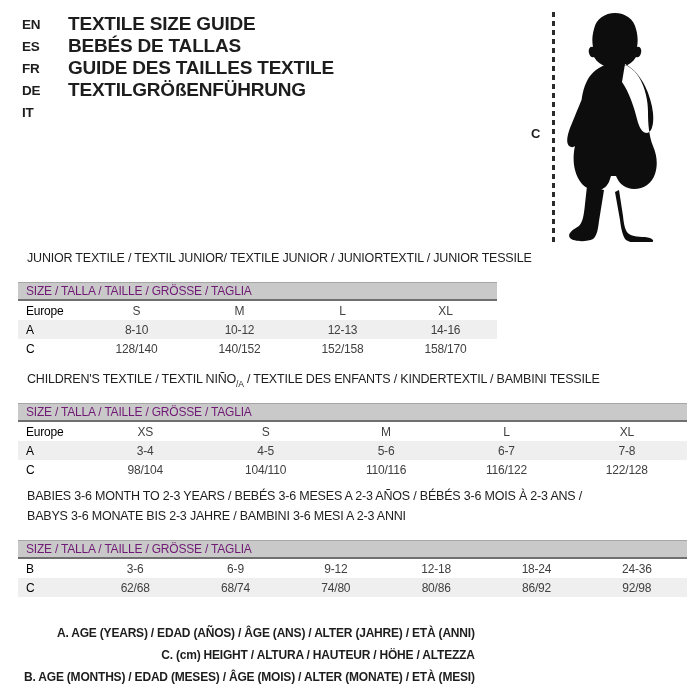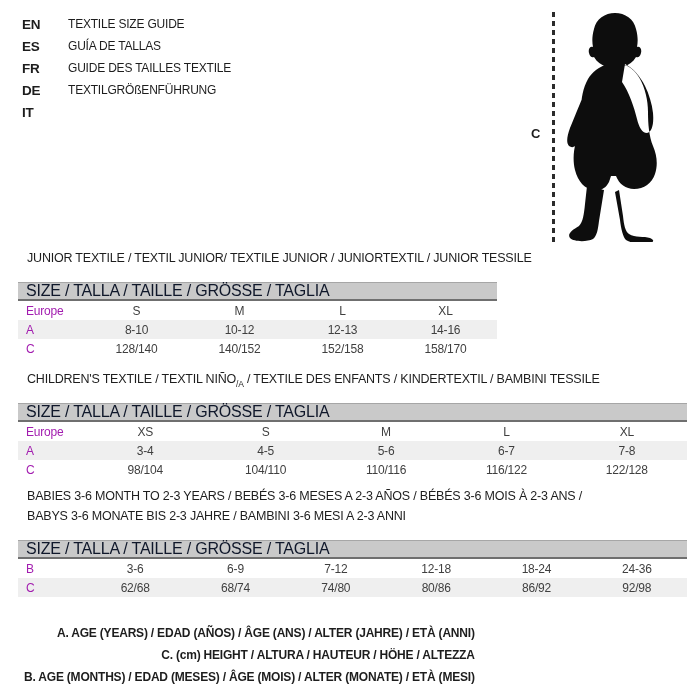--- a/index.html
+++ b/index.html
@@ -9,21 +9,21 @@
     position:relative; width:700px; height:700px; background:#ffffff;
     overflow:hidden; color:#1d1d1d;
   }
 
   
   .lang-block { position:absolute; left:22px; top:13px; }
   .lang-row { display:flex; height:22px; align-items:center; }
   .lang-code {
     width:46px; font-size:13.5px; font-weight:bold; letter-spacing:-0.2px;
   }
-  .lang-label { font-size:12px; font-weight:normal; letter-spacing:-0.2px; }
+  .lang-label { font-size:19px; font-weight:bold; letter-spacing:-0.2px; }
 
   
   .figure-line {
     position:absolute; left:552px; top:12px; width:3px; height:232px;
     background-image:repeating-linear-gradient(to bottom,
       #2b2b2b 0px, #2b2b2b 5px, transparent 5px, transparent 9px);
   }
   .figure-label {
     position:absolute; left:531px; top:126px;
     font-size:13px; font-weight:bold;
@@ -36,27 +36,27 @@
     position:absolute; left:27px; font-size:12.5px; font-weight:normal;
     letter-spacing:-0.2px; white-space:nowrap;
   }
   .sec-title .sub { font-size:8.5px; vertical-align:sub; }
   .table { position:absolute; left:18px; }
   .s0 .table { width:479px; }
   .s1 .table, .s2 .table { width:669px; }
   .size-bar {
     height:19px; background:#c9c9c9;
     border-top:1px solid #a6a6a6; border-bottom:2px solid #6f6f6f;
-    font-size:16px; color:#0f172a; line-height:16px; padding-left:8px;
+    font-size:12px; color:#701a75; line-height:16px; padding-left:8px;
     letter-spacing:-0.2px;
   }
   .trow { display:flex; height:19px; align-items:center; }
   .trow.stripe { background:#efefef; }
   .tlabel {
-    width:67px; padding-left:8px; font-size:12px; color:#a21caf;
+    width:67px; padding-left:8px; font-size:12px; color:#000000;
     letter-spacing:-0.2px;
   }
   .tcell {
     flex:1; text-align:center; font-size:12px; color:#3f3f3f;
     letter-spacing:-0.2px;
   }
 
   
   .s0 { top:0; } .s0 .sec-title { top:251px; } .s0 .table { top:282px; }
   .s1 { top:0; } .s1 .sec-title { top:372px; } .s1 .table { top:403px; }
@@ -75,21 +75,21 @@
 
 <div id="canvas">
 
   <div class="lang-block">
     <div class="lang-row">
       <span class="lang-code">EN</span>
       <span class="lang-label">TEXTILE SIZE GUIDE</span>
     </div>
     <div class="lang-row">
       <span class="lang-code">ES</span>
-      <span class="lang-label">GUÍA DE TALLAS</span>
+      <span class="lang-label">BEBÉS DE TALLAS</span>
     </div>
     <div class="lang-row">
       <span class="lang-code">FR</span>
       <span class="lang-label">GUIDE DES TAILLES TEXTILE</span>
     </div>
     <div class="lang-row">
       <span class="lang-code">DE</span>
       <span class="lang-label">TEXTILGRÖßENFÜHRUNG</span>
     </div>
     <div class="lang-row">
@@ -184,21 +184,21 @@
   <div class="section s2">
     <div class="sec-title sec-title-l1">BABIES 3-6 MONTH TO 2-3 YEARS / BEBÉS 3-6 MESES A 2-3 AÑOS / BÉBÉS 3-6 MOIS À 2-3 ANS /</div>
     <div class="sec-title sec-title-l2">BABYS 3-6 MONATE BIS 2-3 JAHRE / BAMBINI 3-6 MESI A 2-3 ANNI</div>
     <div class="table">
       <div class="size-bar">SIZE / TALLA / TAILLE / GRÖSSE / TAGLIA</div>
       <div>
           <div class="trow">
             <span class="tlabel">B</span>
             <span class="tcell">3-6</span>
             <span class="tcell">6-9</span>
-            <span class="tcell">7-12</span>
+            <span class="tcell">9-12</span>
             <span class="tcell">12-18</span>
             <span class="tcell">18-24</span>
             <span class="tcell">24-36</span>
           </div>
           <div class="trow stripe">
             <span class="tlabel">C</span>
             <span class="tcell">62/68</span>
             <span class="tcell">68/74</span>
             <span class="tcell">74/80</span>
             <span class="tcell">80/86</span>

